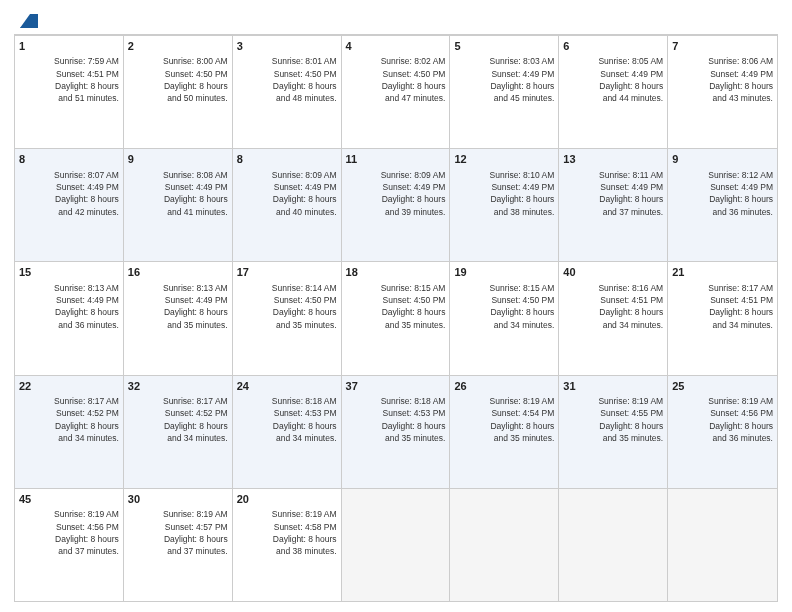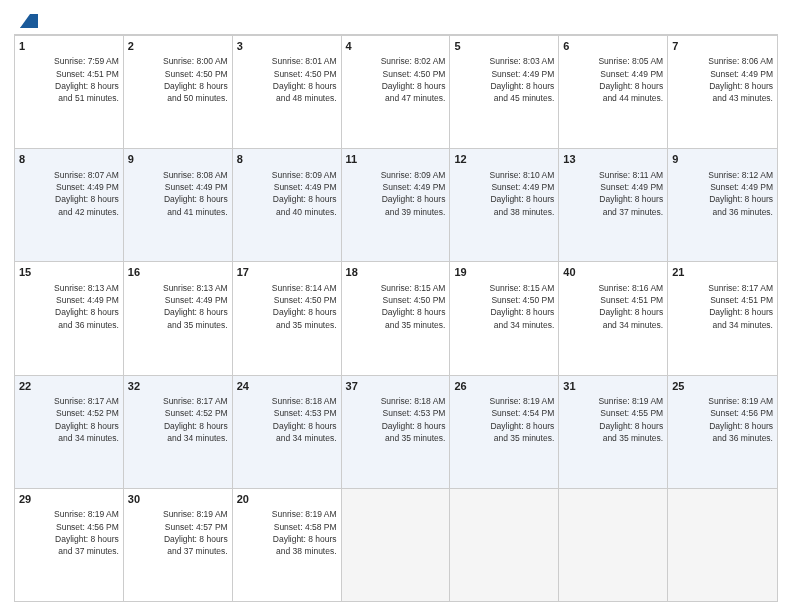--- a/index.html
+++ b/index.html
@@ -251,21 +251,21 @@
             <span class="day-num">31</span>
             <div class="cell-text">Sunrise: 8:19 AM<br>Sunset: 4:55 PM<br>Daylight: 8 hours<br>and 35 minutes.</div>
           </div>
           <div class="cal-cell alt-row">
             <span class="day-num">25</span>
             <div class="cell-text">Sunrise: 8:19 AM<br>Sunset: 4:56 PM<br>Daylight: 8 hours<br>and 36 minutes.</div>
           </div>
         </div>
         <div class="cal-row">
           <div class="cal-cell">
-            <span class="day-num">29</span>
+            <span class="day-num">45</span>
             <div class="cell-text">Sunrise: 8:19 AM<br>Sunset: 4:56 PM<br>Daylight: 8 hours<br>and 37 minutes.</div>
           </div>
           <div class="cal-cell">
             <span class="day-num">30</span>
             <div class="cell-text">Sunrise: 8:19 AM<br>Sunset: 4:57 PM<br>Daylight: 8 hours<br>and 37 minutes.</div>
           </div>
           <div class="cal-cell">
             <span class="day-num">20</span>
             <div class="cell-text">Sunrise: 8:19 AM<br>Sunset: 4:58 PM<br>Daylight: 8 hours<br>and 38 minutes.</div>
           </div>

